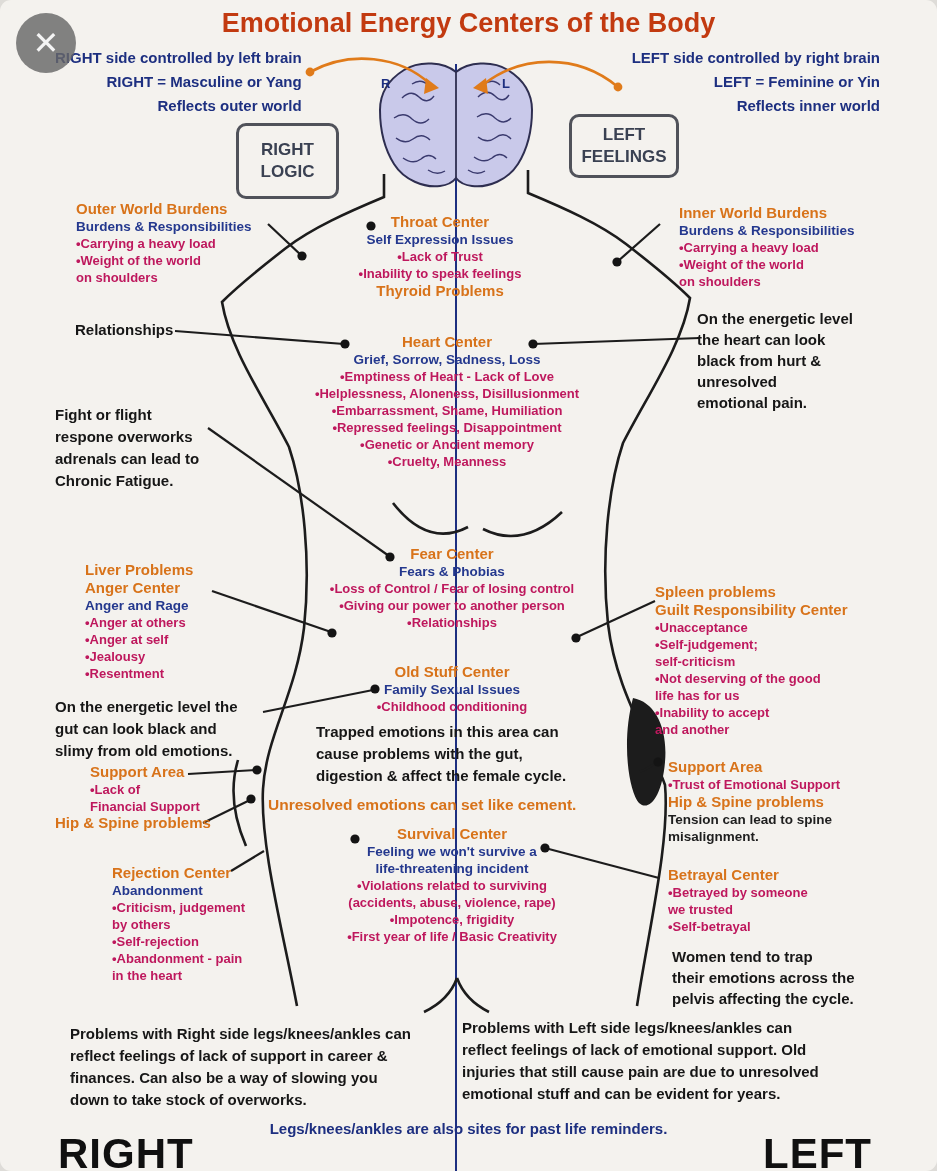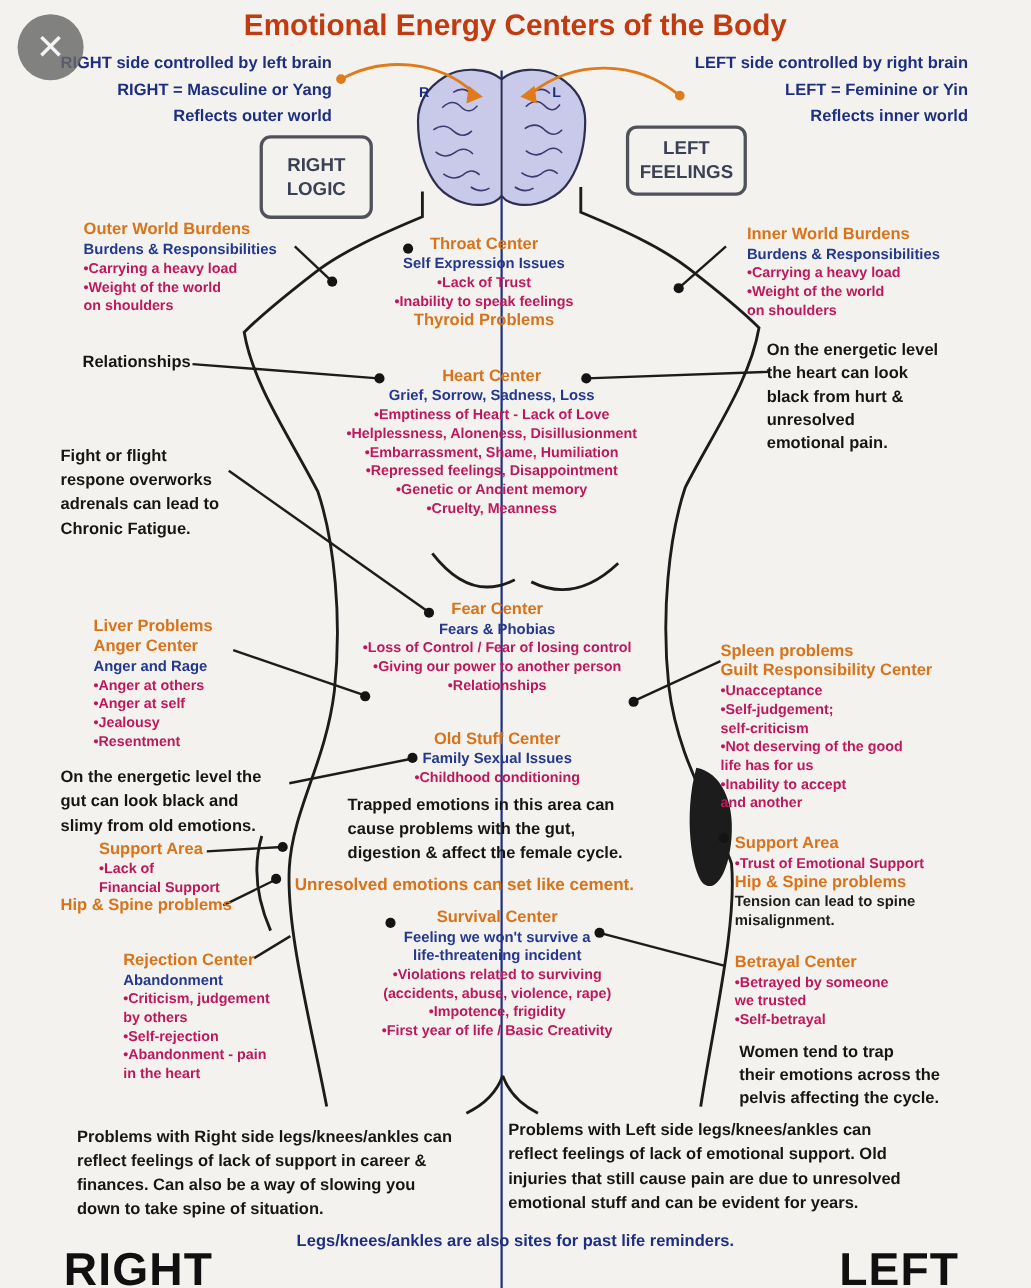--- a/index.html
+++ b/index.html
@@ -1,17 +1,17 @@
 <!DOCTYPE html>
 <html><head>
 <meta charset="utf-8">
 <style>
   * { margin:0; padding:0; box-sizing:border-box; }
   body { font-family:"Liberation Sans", sans-serif; background:#dedcd8; }
-  .page { position:relative; width:937px; height:1171px; background:#f4f2ee; overflow:hidden; }
+  .page { position:relative; width:937px; height:1171px; background:#f4f2ee; overflow:hidden;border-radius:11px; }
   svg.layer { position:absolute; left:0; top:0; z-index:1; }
   .blk { position:absolute; z-index:2; }
   .ctr { transform:translateX(-50%); text-align:center; }
   .title { left:0; width:937px; top:8px; text-align:center; font-size:27px; font-weight:bold; color:#c23a10; }
   .close { left:16px; top:13px; width:60px; height:60px; border-radius:50%;
            background:rgba(104,104,104,.82); color:#f4f4f4; font-size:32px; line-height:1;
            border:none; display:flex; align-items:center; justify-content:center; cursor:pointer; z-index:4;
            font-family:"Liberation Sans", sans-serif; }
   .nvb { color:#1d2f80; font-weight:bold; font-size:15px; line-height:24px; }
   .rt { text-align:right; }
@@ -314,21 +314,21 @@
   <div class="blk bk" style="left:672px; top:946px; line-height:21px;">
       <div>Women tend to trap</div>
       <div>their emotions across the</div>
       <div>pelvis affecting the cycle.</div>
     </div>
 
   <div class="blk bk" style="left:70px; top:1023px;">
       <div>Problems with Right side legs/knees/ankles can</div>
       <div>reflect feelings of lack of support in career &amp;</div>
       <div>finances. Can also be a way of slowing you</div>
-      <div>down to take spine of situation.</div>
+      <div>down to take stock of overworks.</div>
     </div>
   <div class="blk bk" style="left:462px; top:1017px;">
       <div>Problems with Left side legs/knees/ankles can</div>
       <div>reflect feelings of lack of emotional support. Old</div>
       <div>injuries that still cause pain are due to unresolved</div>
       <div>emotional stuff and can be evident for years.</div>
     </div>
   <div class="blk nvb" style="left:0; top:1119px; width:937px; text-align:center; line-height:20px;">Legs/knees/ankles are also sites for past life reminders.</div>
   <div class="blk big" style="left:58px; top:1130px;">RIGHT</div>
   <div class="blk big" style="left:763px; top:1130px;">LEFT</div>

